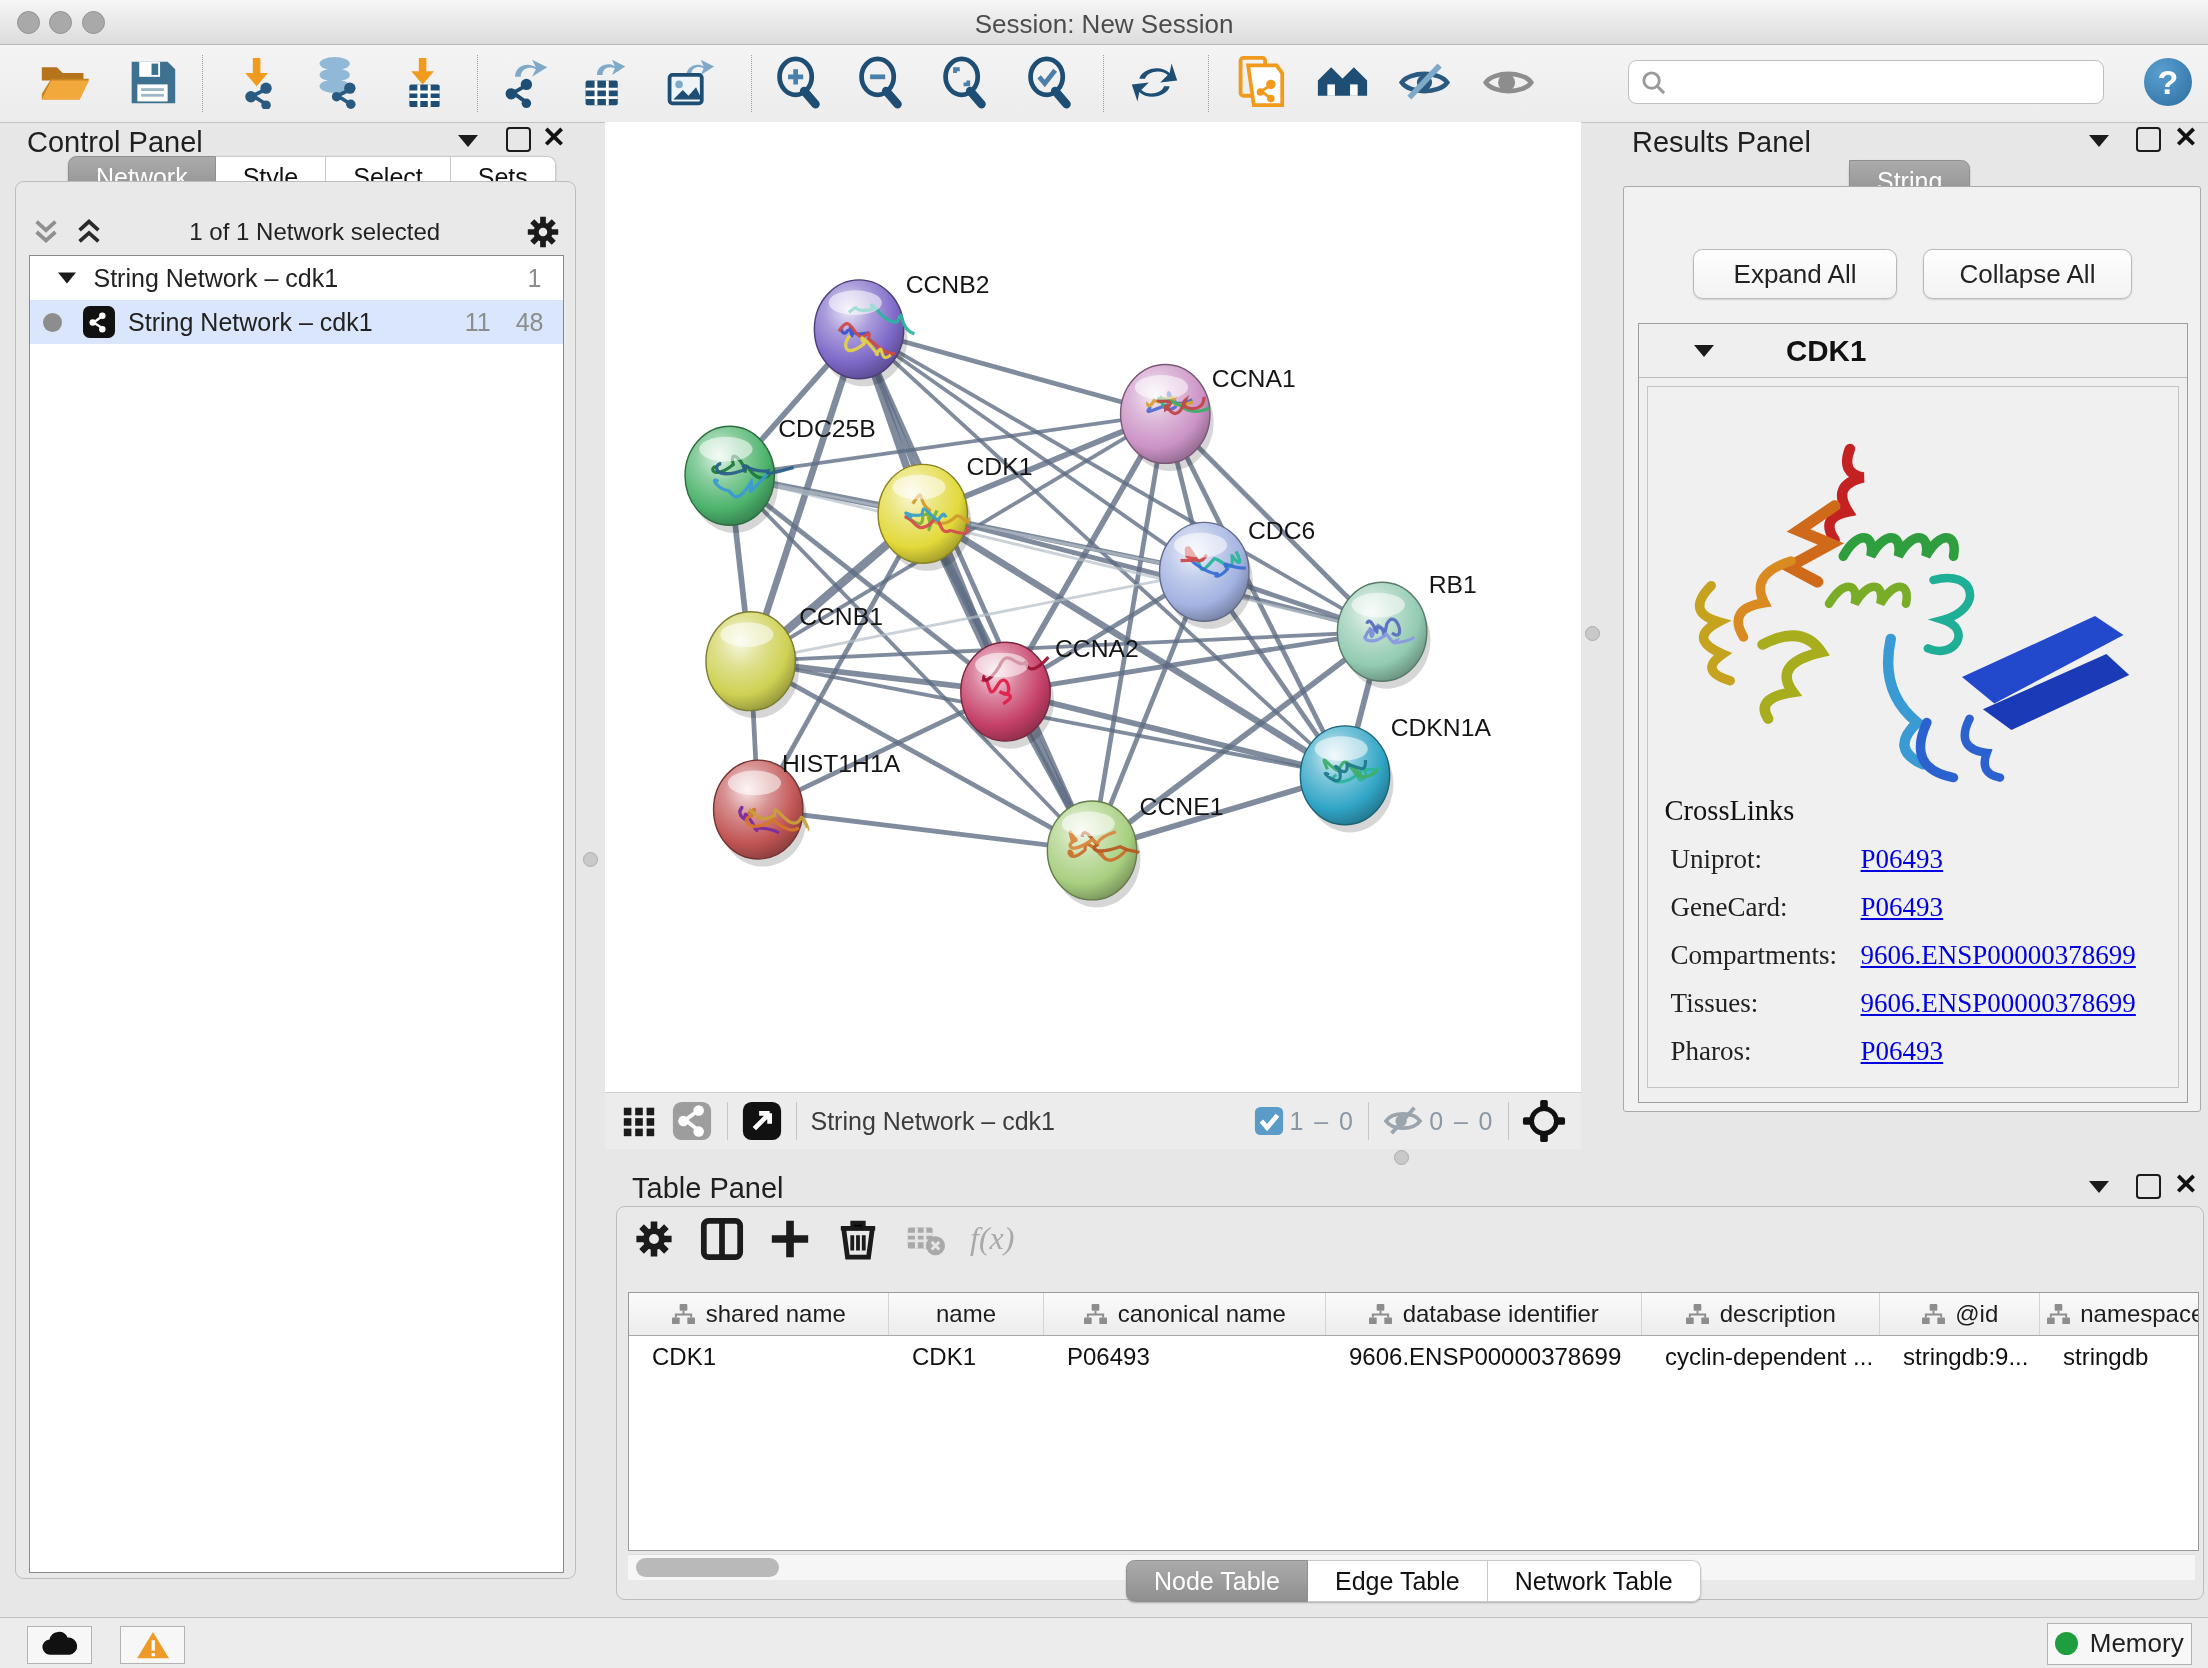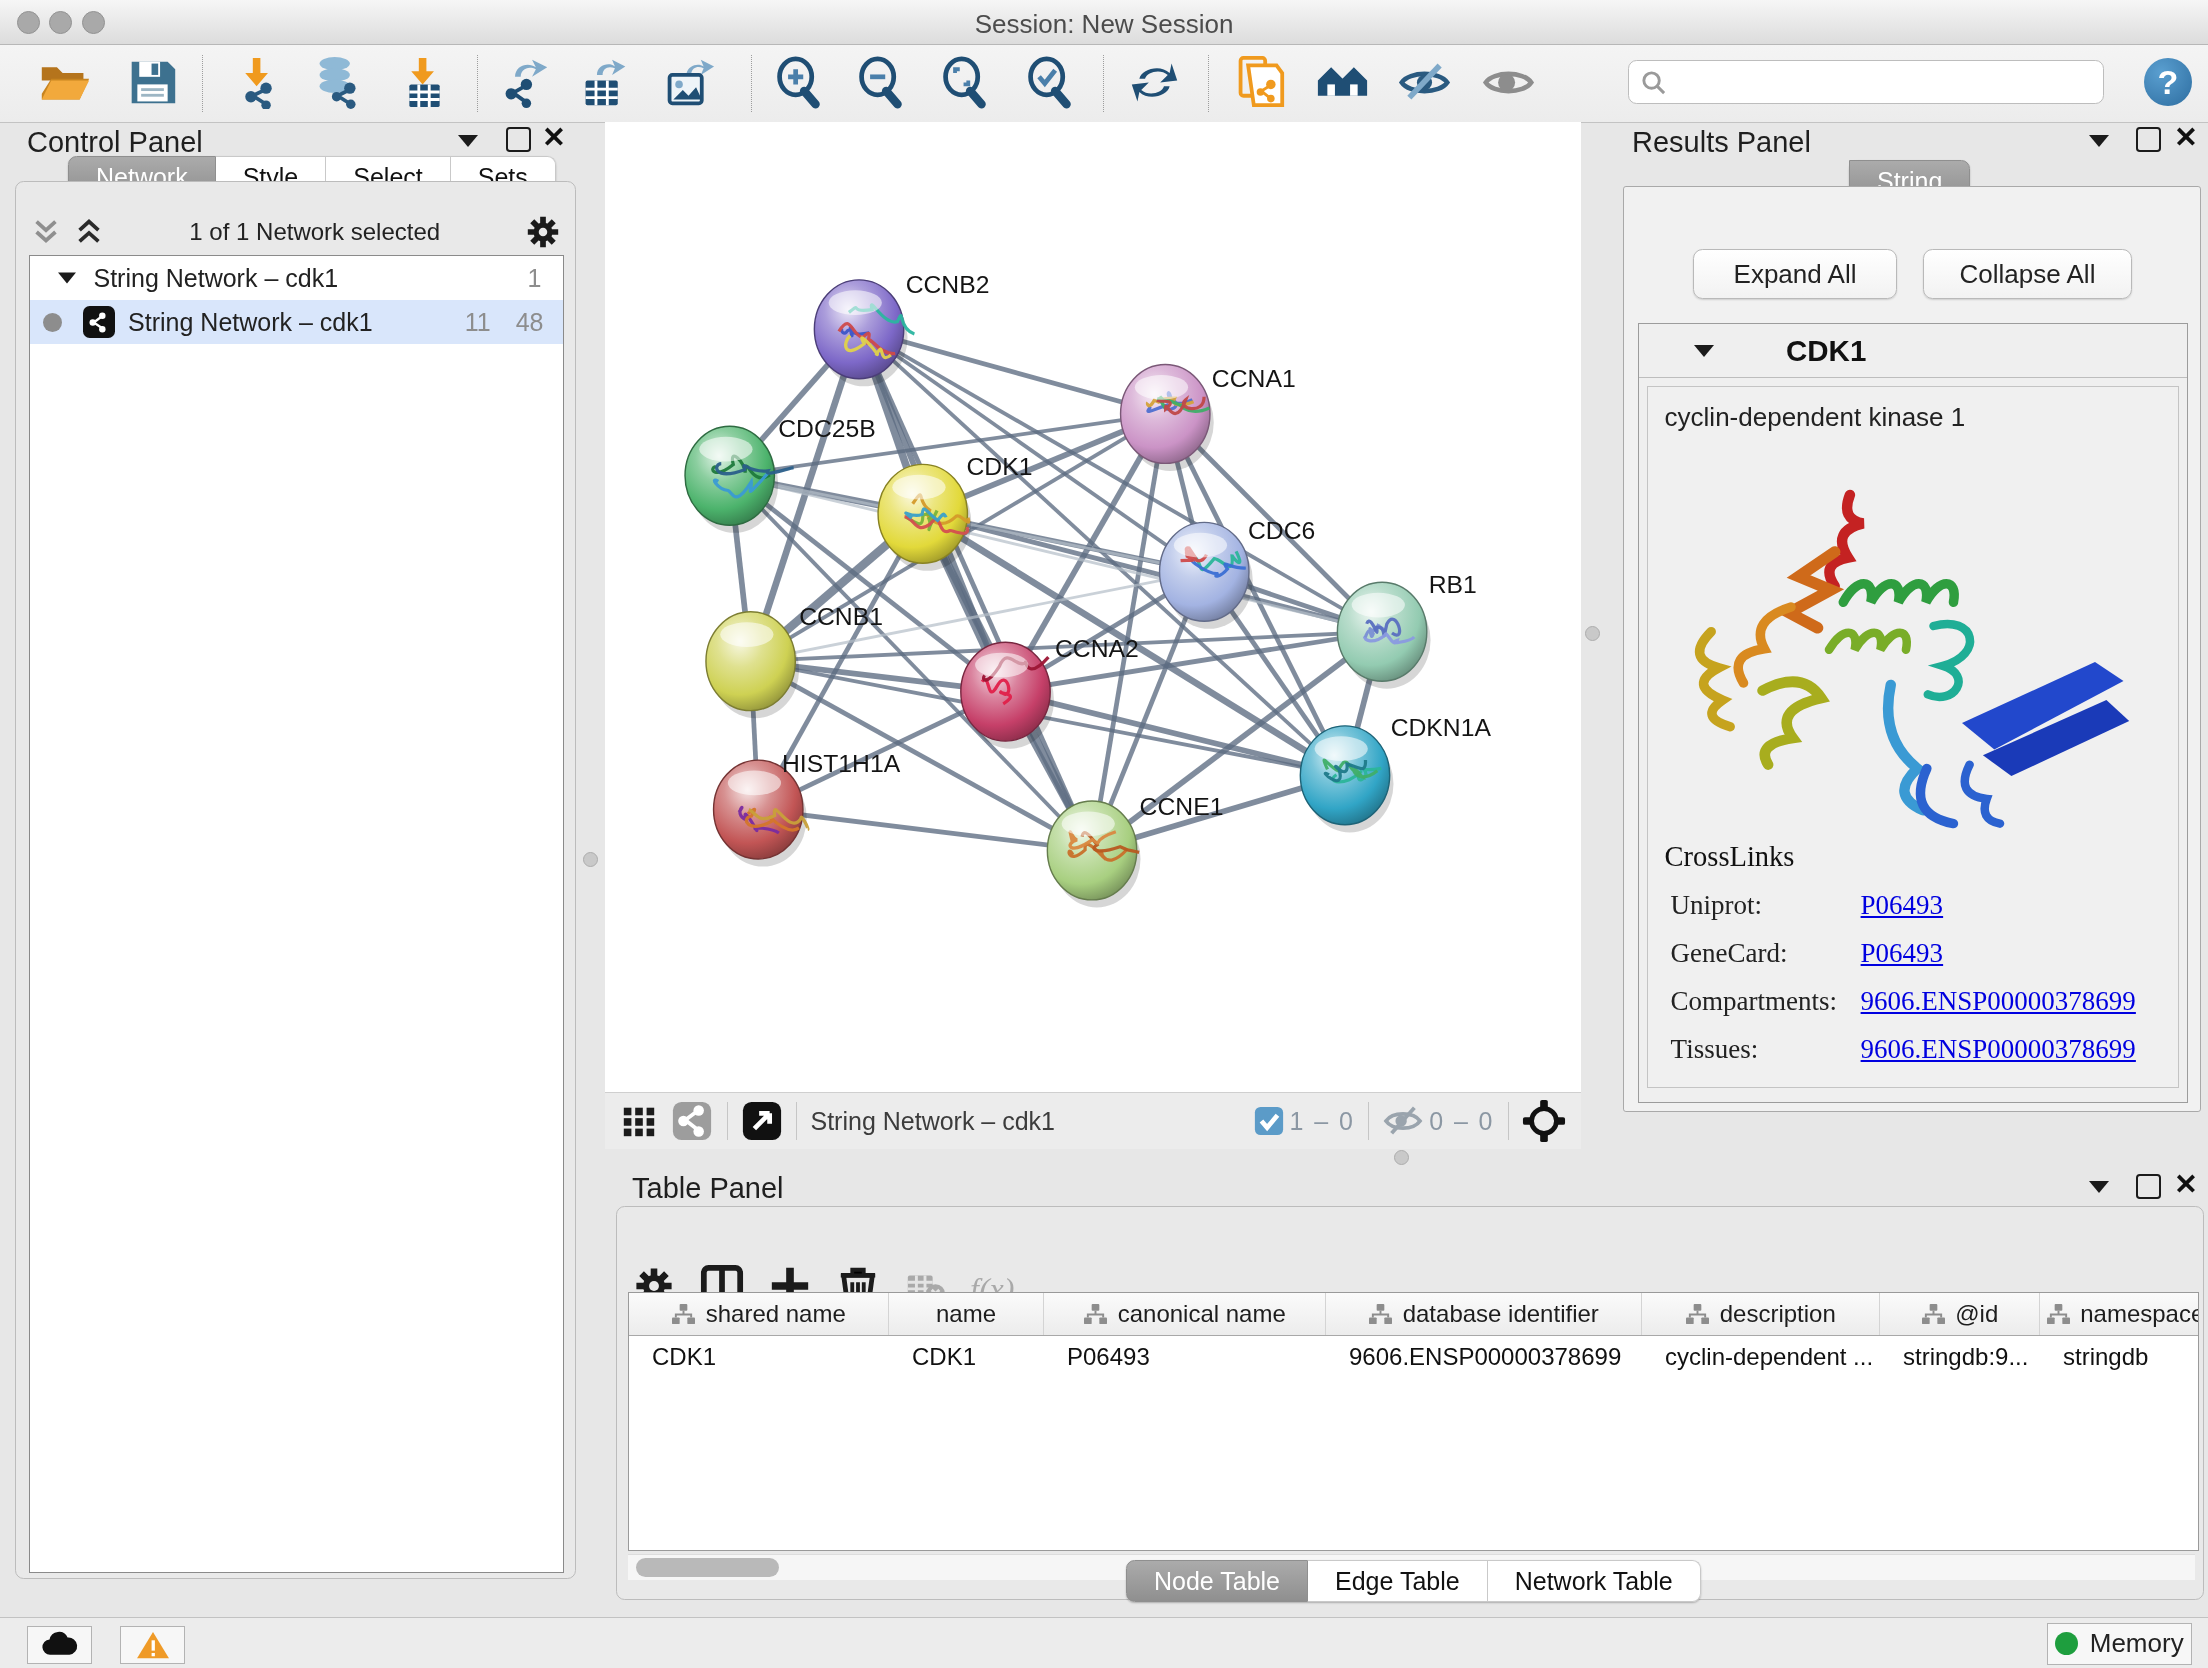--- a/index.html
+++ b/index.html
@@ -66,21 +66,21 @@
   .gene{font-size:29.5px;font-weight:bold;color:#111}
   .descbox{margin:7.6px 7.6px 0 7.6px;border:1px solid #c4c4c4;height:700px;background:#f0f0f0;overflow:hidden}
   .desc{font-size:26px;color:#222;margin:15px 0 0 17px}
   .xlink-title{font-family:"Liberation Serif",serif;font-weight:normal;font-size:28.5px;color:#111}
   .xrow{display:flex;font-family:"Liberation Serif",serif;font-size:27px;margin-top:17px}
   .xrow .xl{width:190px;color:#222;margin-left:23px}
   .xrow .xv{color:#0000e0;text-decoration:underline;cursor:pointer}
   
   .tpbox{left:616px;top:1206px;width:1586px;height:392px;background:#e9e9e9;
     border:1.9px solid #bcbcbc;border-radius:8.6px}
-  .ttool{left:632px;top:1251px;width:1550px;height:57px;display:flex;align-items:flex-end;gap:24px}
+  .ttool{left:632px;top:1210px;width:1550px;height:57px;display:flex;align-items:center;gap:24px}
   .ttable{left:628px;top:1292px;width:1569px;height:257px;background:#fff;border:1.9px solid #9a9a9a;
     overflow:hidden}
   .thdr{display:flex;height:42px;background:linear-gradient(#fbfbfb,#ececec);
     border-bottom:1.9px solid #a8a8a8}
   .thc{display:flex;align-items:center;justify-content:center;gap:9.5px;font-size:24px;color:#1d1d1d;
     border-right:1px solid #d4d4d4;box-sizing:border-box;overflow:hidden;white-space:nowrap;flex:none}
   .tdr{display:flex;height:42px}
   .tdc{font-size:24px;color:#111;padding-left:23px;display:flex;align-items:center;
     box-sizing:border-box;overflow:hidden;white-space:nowrap;flex:none}
   .hscroll{left:628px;top:1554px;width:1567px;height:25px;background:#f6f6f6;border-top:1px solid #ddd}
@@ -617,21 +617,20 @@
 <div class="abs rpbox"></div>
 <div class="abs rbtn" style="left:1693px;top:249px;width:202px">Expand All</div>
 <div class="abs rbtn" style="left:1923px;top:249px;width:207px">Collapse All</div>
 
 <div class="abs rsection">
   <div class="rsechead">
     <span class="tri-down" style="margin:0 72px 0 55px"></span>
     <span class="gene">CDK1</span>
   </div>
   <div class="descbox">
-    <div class="desc">cyclin-dependent kinase 1</div>
     <svg width="533" height="399" viewBox="0 0 560 420" style="margin:3.8px auto 0">
       <g fill="none" stroke-linecap="round">
         <path d="M212 62 q-10 26 14 30 q-34 8 -16 36 q-30 6 -14 30" stroke="#c42222" stroke-width="11"></path>
         <path d="M196 122 l-38 26 34 14 -44 24 30 16" stroke="#cf6a1a" stroke-width="12"></path>
         <path d="M150 180 q-44 14 -28 44 q-40 6 -22 36" stroke="#d98a20" stroke-width="10"></path>
         <path d="M66 206 q-28 28 8 38 q-34 18 4 34 q-26 18 8 28" stroke="#c6a31e" stroke-width="10"></path>
         <path d="M120 268 q42 -22 62 8 q-52 12 -30 42 q-40 6 -26 28" stroke="#a8ad1e" stroke-width="11"></path>
         <path d="M205 175 c14 -26 34 -26 29 0 c14 -26 34 -26 29 0 c14 -26 34 -26 29 0 c14 -26 34 -26 29 0" stroke="#2f9e3f" stroke-width="10"></path>
         <path d="M190 225 c14 -24 32 -24 27 0 c14 -24 32 -24 27 0 c14 -24 32 -24 27 0" stroke="#79ad28" stroke-width="9"></path>
         <path d="M300 200 c44 -12 54 30 10 42 c32 10 12 42 -16 30" stroke="#1fae96" stroke-width="9"></path>

